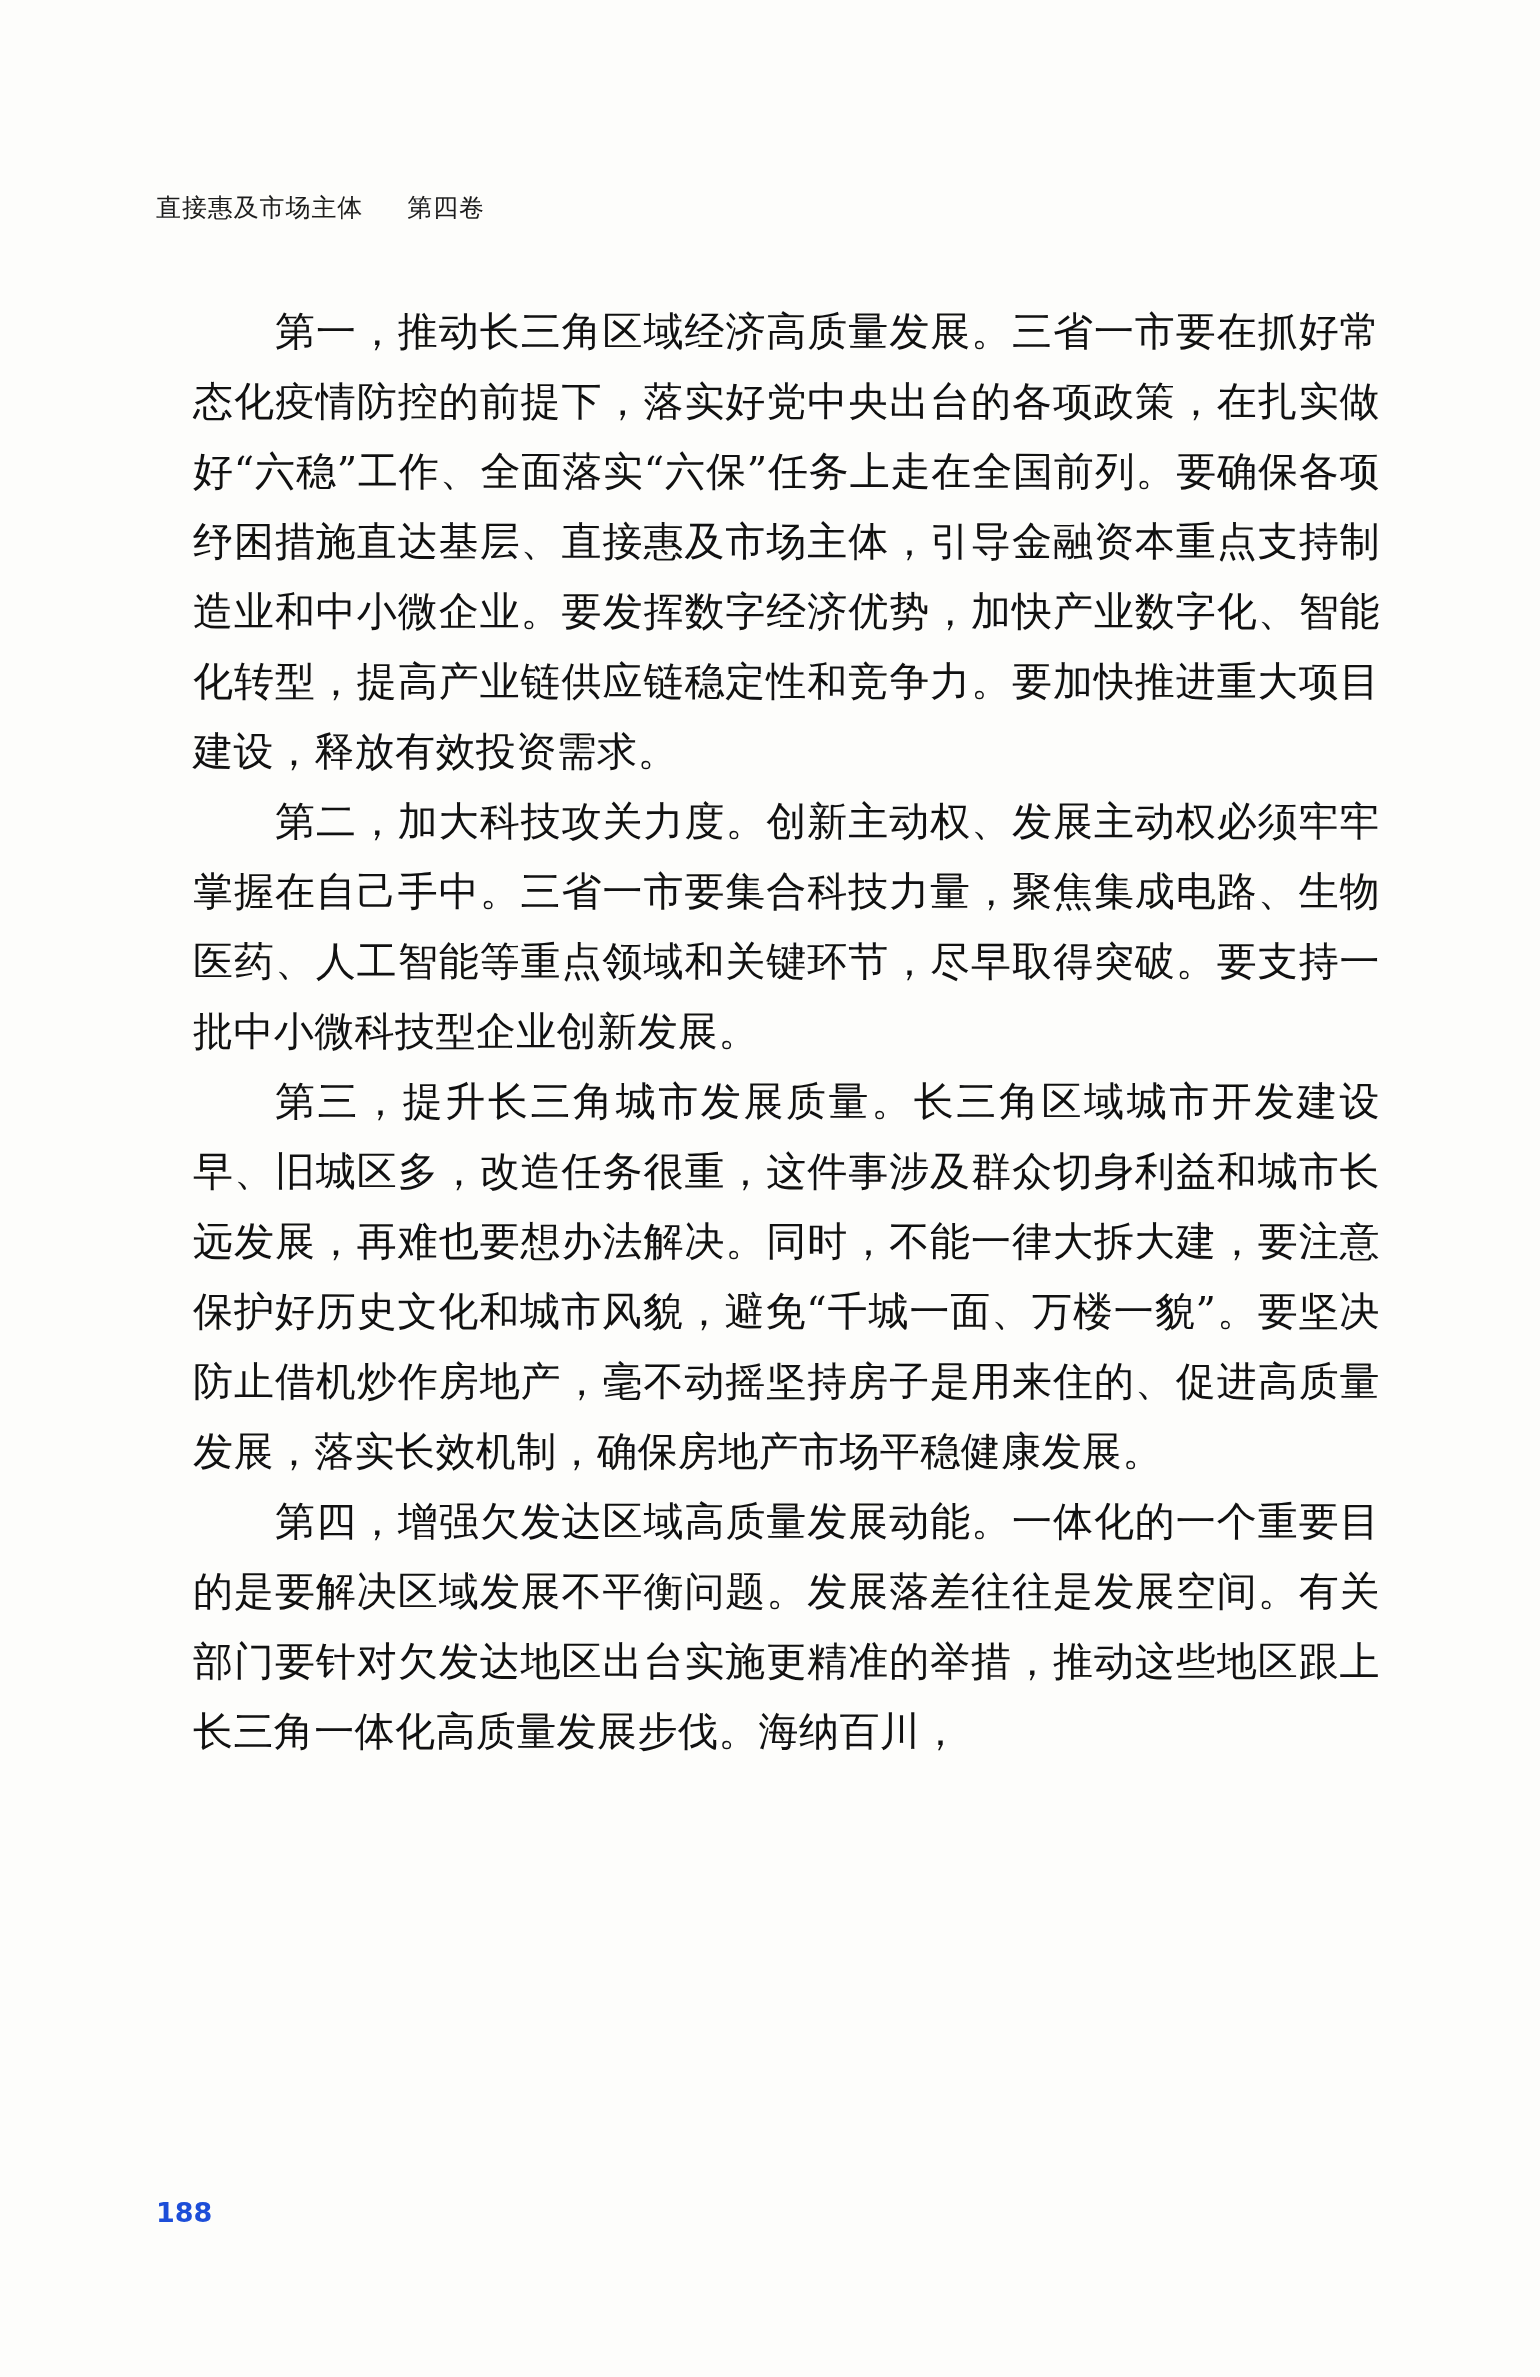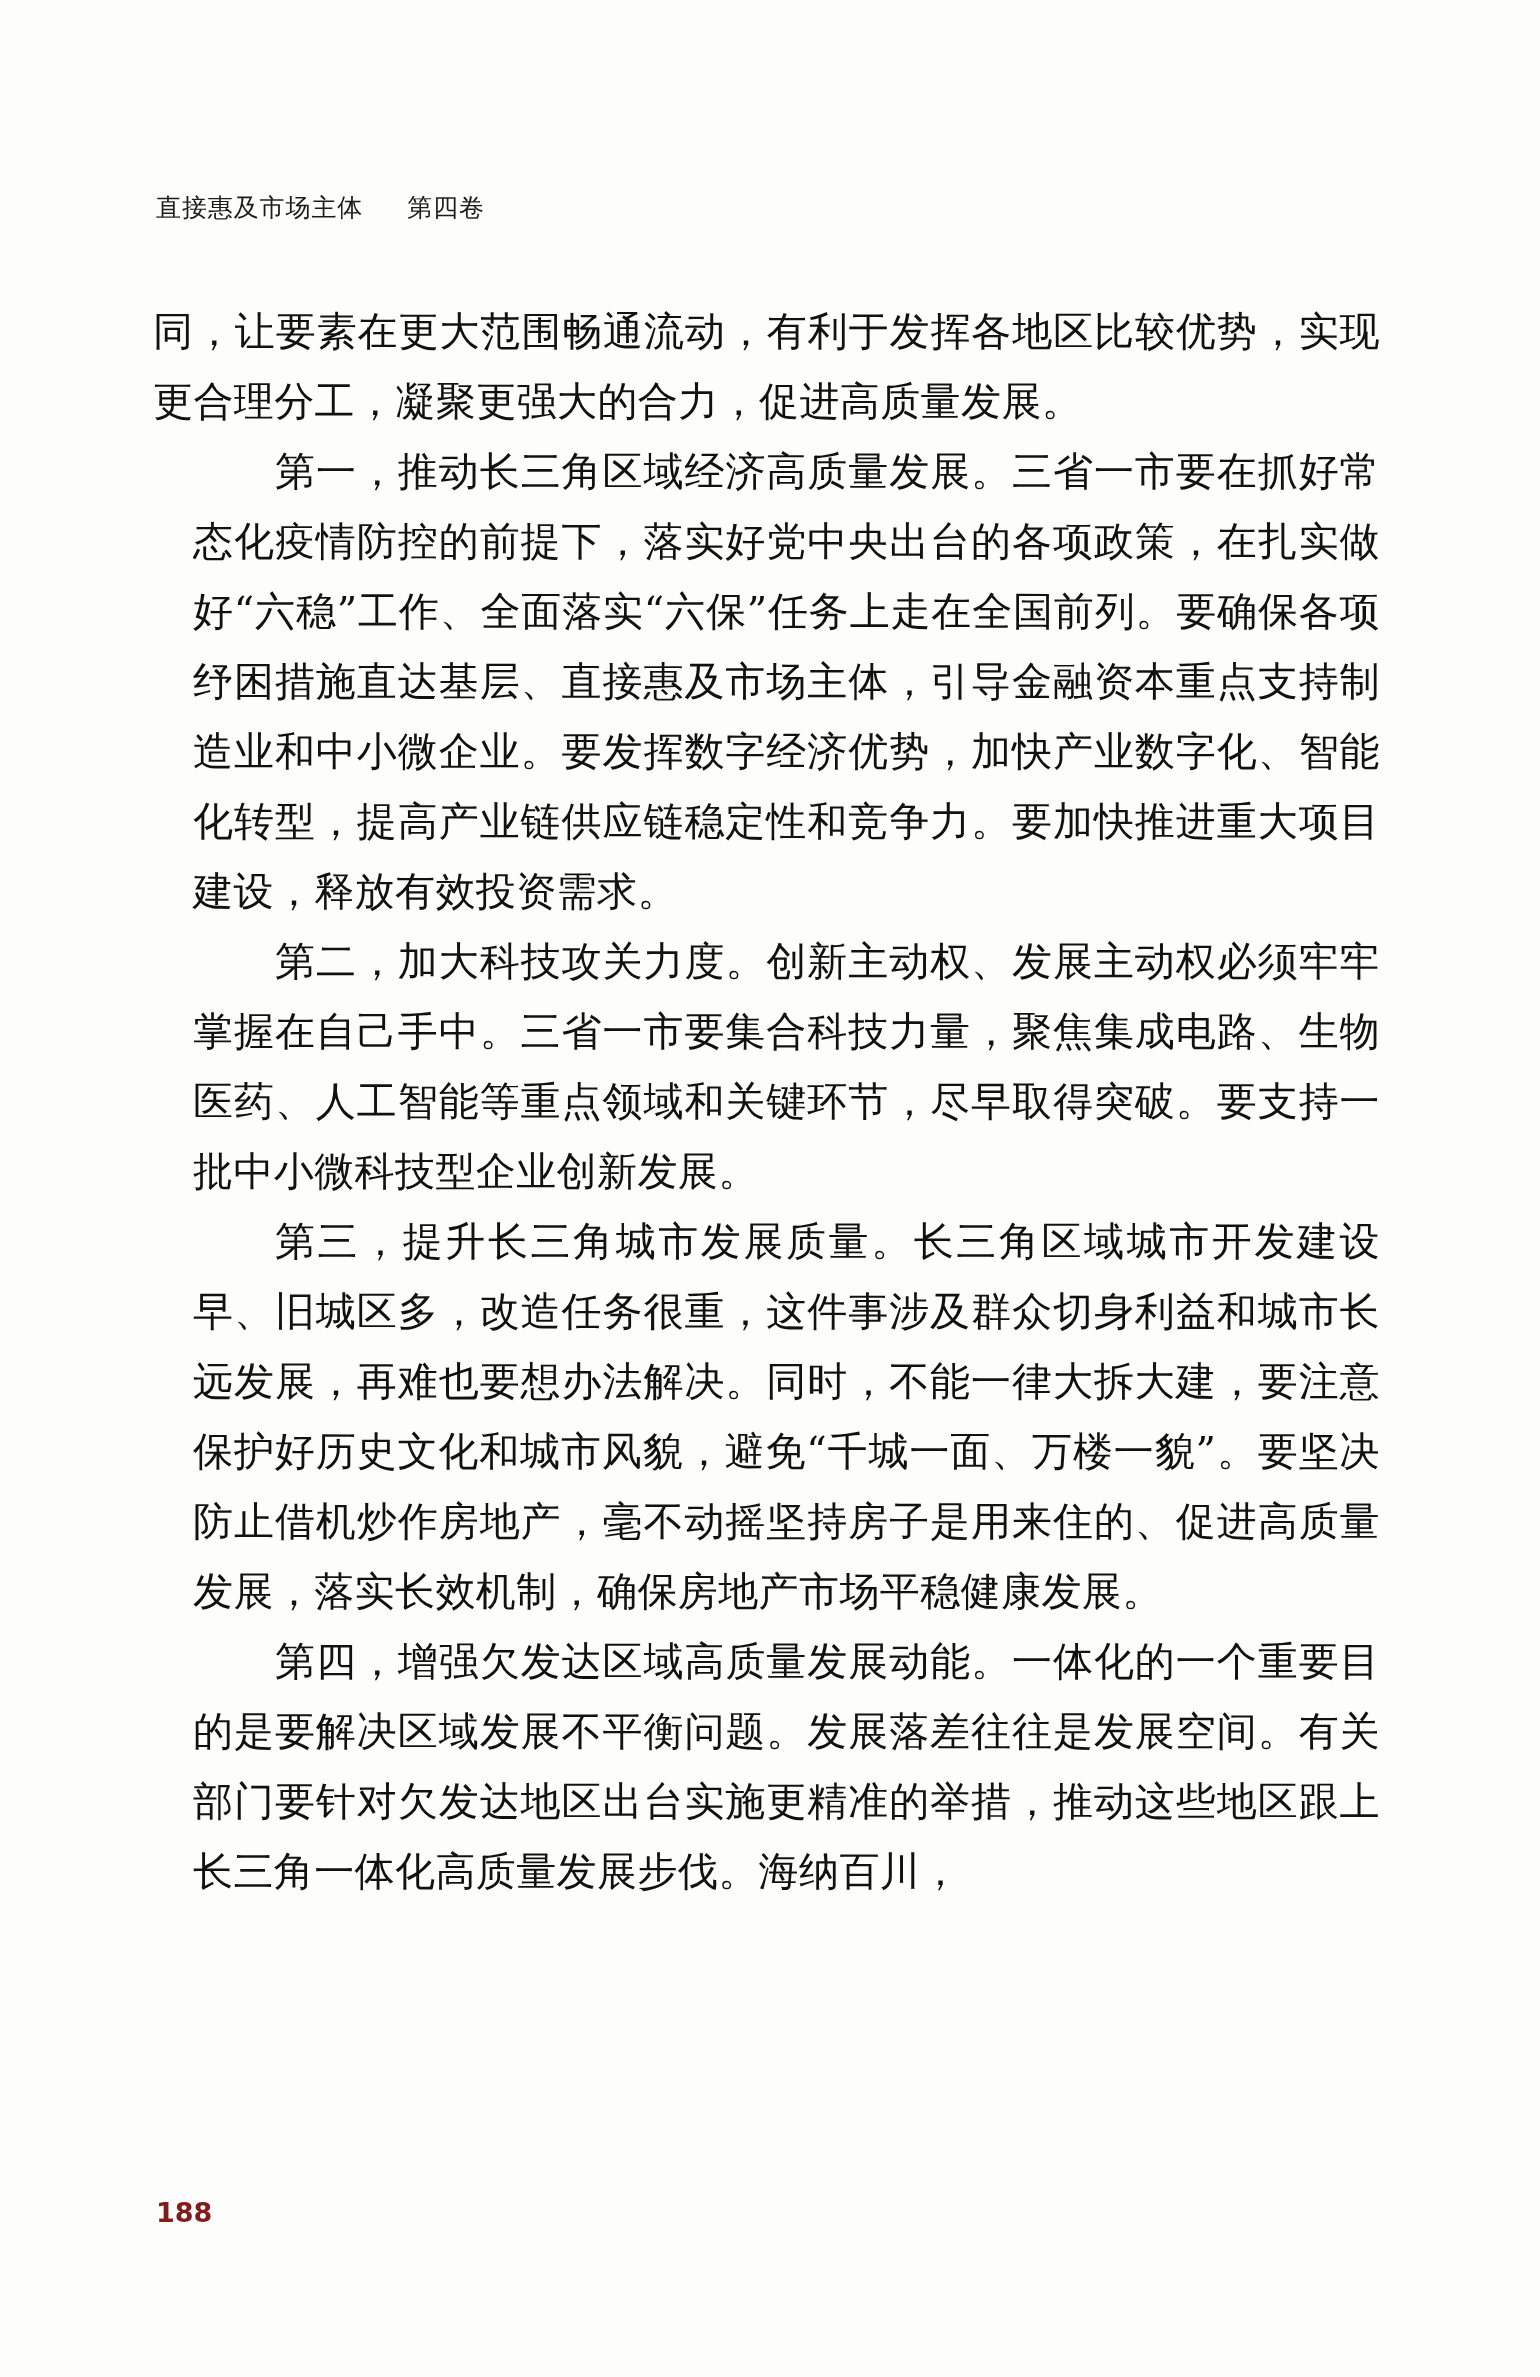--- a/index.html
+++ b/index.html
@@ -57,35 +57,34 @@
     text-indent: 82px;
     margin-left: 40px;
   }
   .page-number {
     position: absolute;
     left: 156px;
     top: 2197px;
     font-family: "DejaVu Sans", "Liberation Sans", sans-serif;
     font-size: 27px;
     font-weight: bold;
-    color: #7f1d1d;
+    color: #1d4ed8;
   }
 </style>
 </head>
 <body>
 
 <div class="page">
   <div class="page-inner">
 
     <div class="running-head">
       <span>直接惠及市场主体</span><span class="vol">第四卷</span>
     </div>
 
     <div class="body-text">
-      <p>同，让要素在更大范围畅通流动，有利于发挥各地区比较优势，实现更合理分工，凝聚更强大的合力，促进高质量发展。</p>
       <p class="indent">第一，推动长三角区域经济高质量发展。三省一市要在抓好常态化疫情防控的前提下，落实好党中央出台的各项政策，在扎实做好“六稳”工作、全面落实“六保”任务上走在全国前列。要确保各项纾困措施直达基层、直接惠及市场主体，引导金融资本重点支持制造业和中小微企业。要发挥数字经济优势，加快产业数字化、智能化转型，提高产业链供应链稳定性和竞争力。要加快推进重大项目建设，释放有效投资需求。</p>
       <p class="indent">第二，加大科技攻关力度。创新主动权、发展主动权必须牢牢掌握在自己手中。三省一市要集合科技力量，聚焦集成电路、生物医药、人工智能等重点领域和关键环节，尽早取得突破。要支持一批中小微科技型企业创新发展。</p>
       <p class="indent">第三，提升长三角城市发展质量。长三角区域城市开发建设早、旧城区多，改造任务很重，这件事涉及群众切身利益和城市长远发展，再难也要想办法解决。同时，不能一律大拆大建，要注意保护好历史文化和城市风貌，避免“千城一面、万楼一貌”。要坚决防止借机炒作房地产，毫不动摇坚持房子是用来住的、促进高质量发展，落实长效机制，确保房地产市场平稳健康发展。</p>
       <p class="indent">第四，增强欠发达区域高质量发展动能。一体化的一个重要目的是要解决区域发展不平衡问题。发展落差往往是发展空间。有关部门要针对欠发达地区出台实施更精准的举措，推动这些地区跟上长三角一体化高质量发展步伐。海纳百川，</p>
     </div>
 
     <div class="page-number">188</div>
 
   </div>
 </div>

